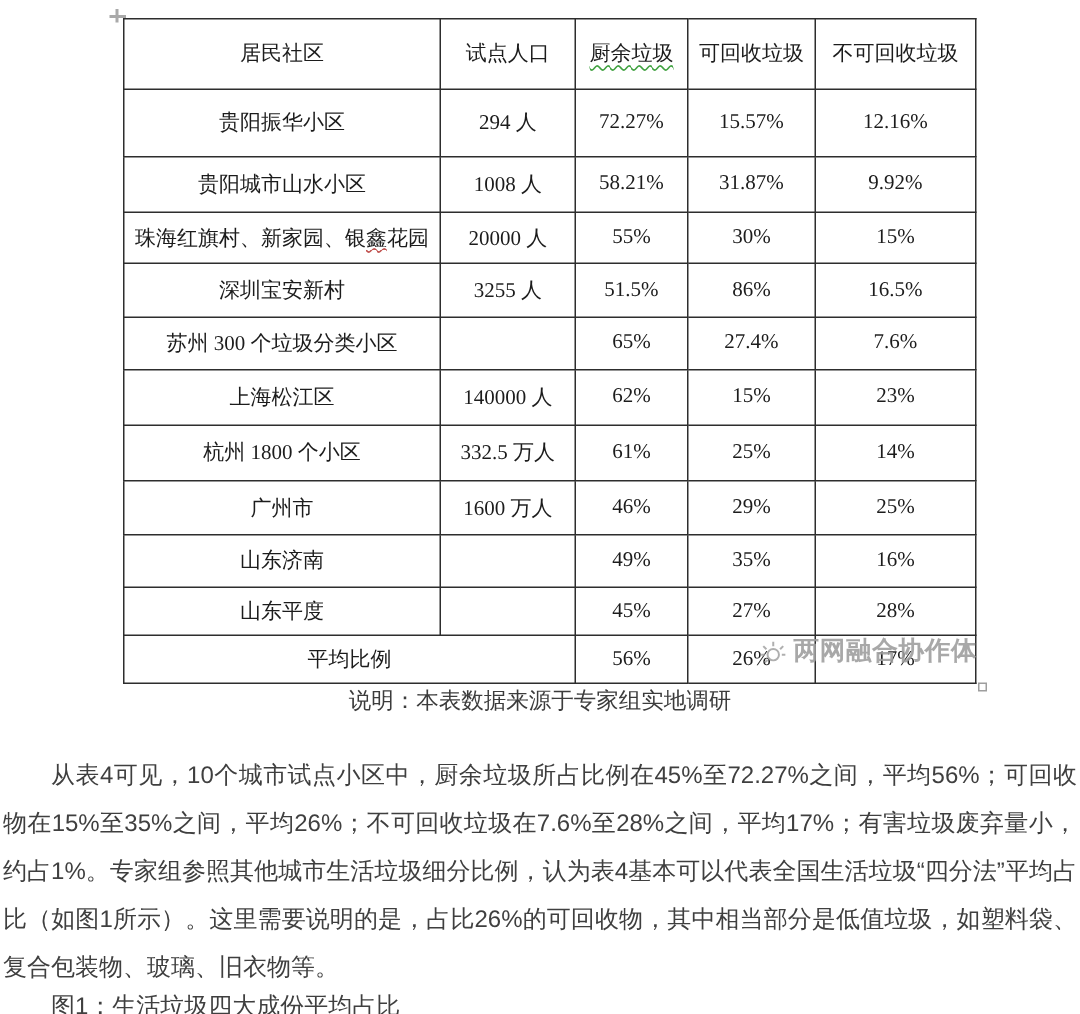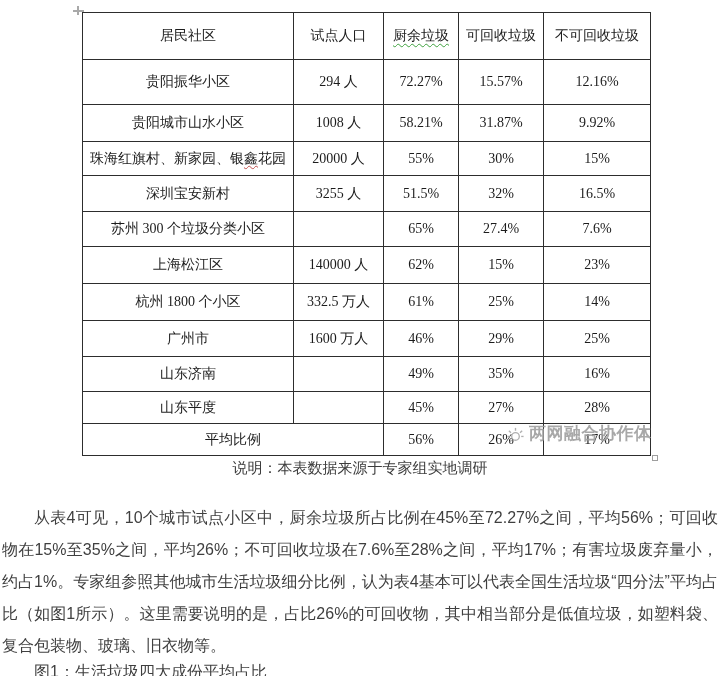--- a/index.html
+++ b/index.html
@@ -122,21 +122,21 @@
           <td><span>珠海红旗村、新家园、银</span><span class="sq-red">鑫</span><span>花园</span></td>
           <td>20000 人</td>
           <td>55%</td>
           <td>30%</td>
           <td>15%</td>
         </tr>
         <tr>
           <td>深圳宝安新村</td>
           <td>3255 人</td>
           <td>51.5%</td>
-          <td>32%</td>
+          <td>86%</td>
           <td>16.5%</td>
         </tr>
         <tr>
           <td>苏州 300 个垃圾分类小区</td>
           <td></td>
           <td>65%</td>
           <td>27.4%</td>
           <td>7.6%</td>
         </tr>
         <tr>

